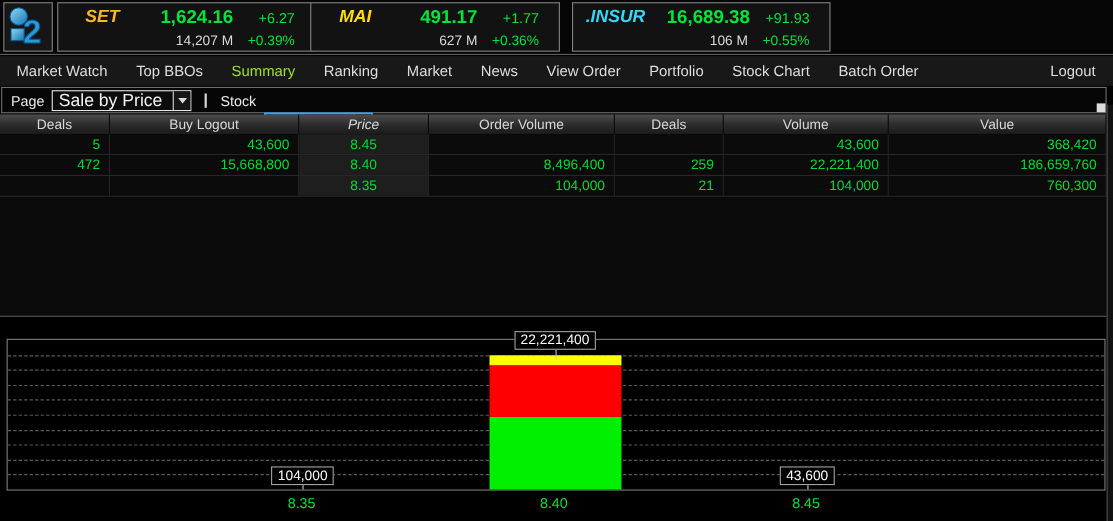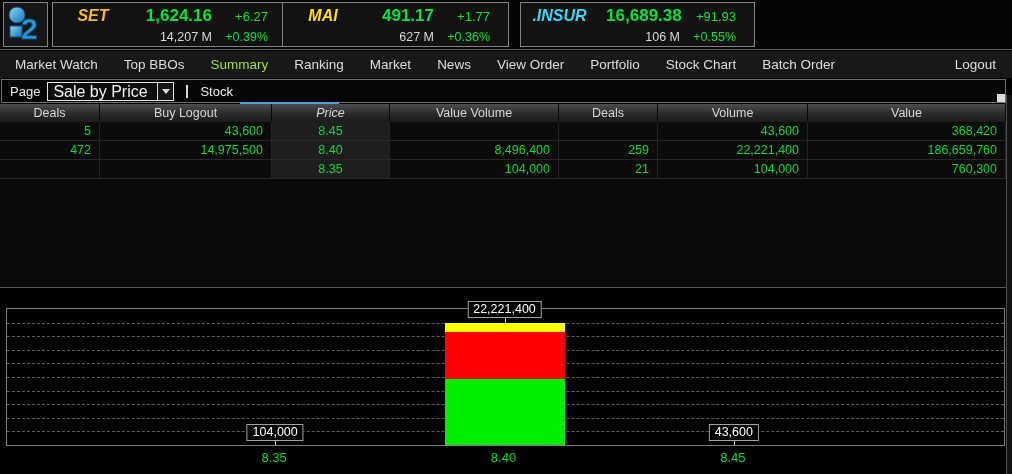--- a/index.html
+++ b/index.html
@@ -158,39 +158,39 @@
         </span>
     </div>
     <div class="tb-grip"></div>
   </div>
 
   <div class="table">
     <div class="tgrid th-row">
       <div class="th">Deals</div>
       <div class="th">Buy Logout</div>
       <div class="th price">Price</div>
-      <div class="th">Value Volume</div>
+      <div class="th">Order Volume</div>
       <div class="th">Deals</div>
       <div class="th">Volume</div>
       <div class="th">Value</div>
     </div>
 
     <div class="tgrid tr">
       <div class="td">5</div>
       <div class="td">43,600</div>
       <div class="td price">8.45</div>
       <div class="td"></div>
       <div class="td"></div>
       <div class="td">43,600</div>
       <div class="td">368,420</div>
     </div>
 
     <div class="tgrid tr">
       <div class="td">472</div>
-      <div class="td">14,975,500</div>
+      <div class="td">15,668,800</div>
       <div class="td price">8.40</div>
       <div class="td">8,496,400</div>
       <div class="td">259</div>
       <div class="td">22,221,400</div>
       <div class="td">186,659,760</div>
     </div>
 
     <div class="tgrid tr">
       <div class="td"></div>
       <div class="td"></div>

